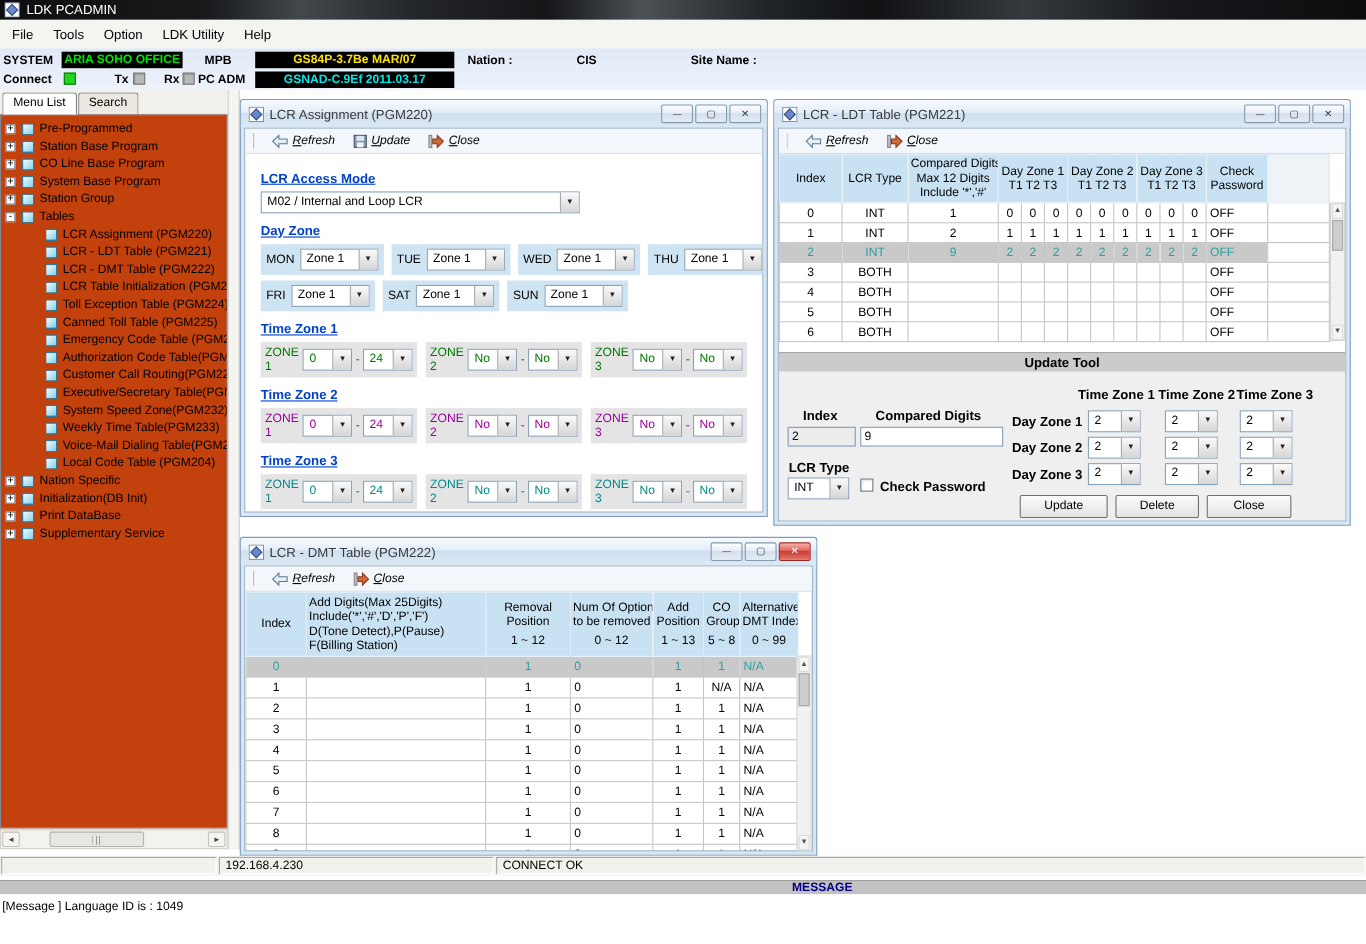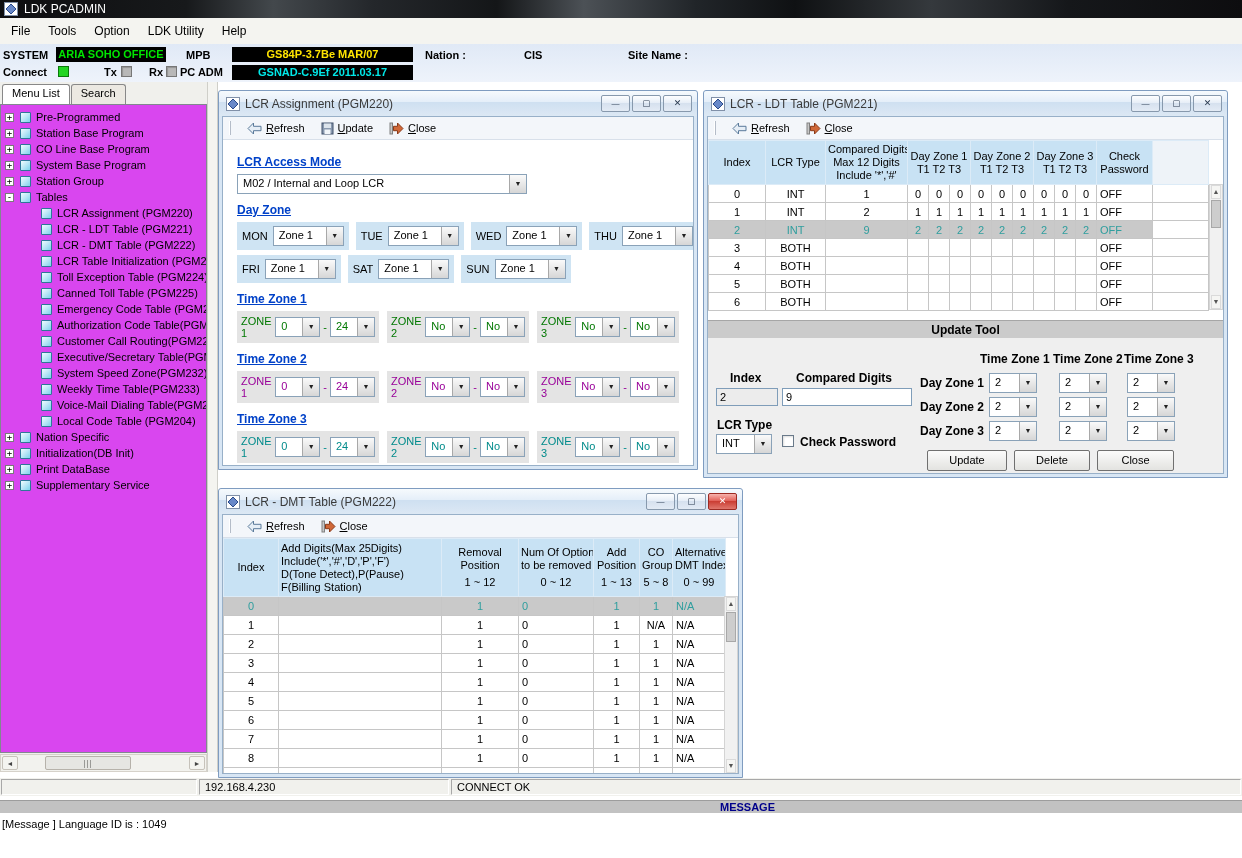--- a/index.html
+++ b/index.html
@@ -23,21 +23,21 @@
   .ind { position:absolute; width:11px; height:11px; border:1px solid #555; }
   .ind.green { background:#22d522; border-color:#0a7a0a; }
   .ind.gray  { background:#b8b8b8; border-color:#777; box-shadow:inset 1px 1px 1px #00000033; }
 
   
   .sidebar { left:0; top:82px; width:207px; height:690px; background:#f0f0ec; }
   .tabs { display:flex; padding:2px 0 0 2px; height:22px; }
   .tab { border:1px solid #888; border-bottom:none; padding:2px 9px 0; font-size:11px;
          background:#ece9e2; border-radius:3px 3px 0 0; margin-right:1px; }
   .tab.active { background:#fff; position:relative; z-index:2; }
-  .tree { position:absolute; top:22px; left:0; right:0; bottom:19px; background:#d946ef;
+  .tree { position:absolute; top:22px; left:0; right:0; bottom:19px; background:#c2410c;
           border:1px solid #828790; overflow:hidden; padding-top:4px; }
   .titem { height:16px; display:flex; align-items:center; white-space:nowrap; }
   .expand { width:9px; height:9px; min-width:9px; border:1px solid #7a7a7a; background:#fff;
             margin-left:4px; font-family:"DejaVu Sans Mono",monospace; font-size:9px; line-height:7px; text-align:center; }
   .expand.plus::before { content:"+"; } .expand.minus::before { content:"-"; }
   .cube { width:11px; height:11px; min-width:11px; margin-left:6px; border:1px solid #2e7898; border-radius:1px;
           background:linear-gradient(135deg,#f2fcff 0%,#bfe9f7 45%,#7cd2ec 100%); }
   .titem .lbl { margin-left:5px; }
   .titem.child { padding-left:34px; }
   .hscroll { position:absolute; bottom:0; left:0; width:207px; height:18px; background:#f2f2ee; border:1px solid #d6d2ca; }
@@ -52,21 +52,21 @@
   .win { position:absolute; background:#d8e6f4; border:1px solid #7f9cc0; border-radius:3px 3px 0 0; }
   .wtitle { height:25px; display:flex; align-items:center; padding:0 5px 0 7px; font-size:12px; color:#3a3a3a;
     background:linear-gradient(180deg,#f6fafd 0%,#e4eef9 45%,#cfe0f1 46%,#dcE8f4 100%); border-radius:3px 3px 0 0; }
   .ttext { flex:1; margin-left:5px; }
   .wbtns { display:flex; gap:2px; }
   .wbtn { width:29px; height:17px; border:1px solid #8799ad; border-radius:2px; color:#2a3a50;
     background:linear-gradient(180deg,#fdfeff,#e7eef7 45%,#d5e0ee 46%,#e3ebf5); text-align:center; font-size:9px; line-height:15px; }
   .wbtn.min::before { content:"—"; font-size:8px; } .wbtn.max::before { content:"▢"; } .wbtn.cls::before { content:"✕"; }
   .wbtn.red { background:linear-gradient(180deg,#f7b3ad,#e2625a 45%,#c93a30 46%,#e0776d); color:#fff; border-color:#9c2b24; }
   .wbody { position:absolute; left:3px; right:3px; top:25px; bottom:3px; background:#fff; border:1px solid #98b0c8; overflow:hidden; }
-  .wtoolbar { height:23px; background:#f3f6fa; border-bottom:1px solid #d8e0ea; display:flex; align-items:center; gap:16px; padding-left:6px; }
+  .wtoolbar { height:23px; background:#f3f6fa; border-bottom:1px solid #d8e0ea; display:flex; align-items:center; gap:16px; padding-left:6px;font-style:italic; }
   .tbtn { display:flex; align-items:center; gap:4px; font-size:11px; }
   .tb-label { display:inline-block; }
   .tb-label::first-letter { text-decoration:underline; }
   .grip { width:2px; height:14px; border-left:1px solid #fff; border-right:1px solid #b4bcc8; }
 
   
   .p220 { padding:6px 14px; }
   .sect { color:#0041c8; font-weight:bold; font-size:12px; text-decoration:underline; margin:9px 0 5px; }
   .combo { display:inline-flex; height:20px; border:1px solid #8aa2b8; background:#fff; align-items:stretch; }
   .combo .cv { padding:2px 5px; font-size:11px; overflow:hidden; white-space:nowrap; }

